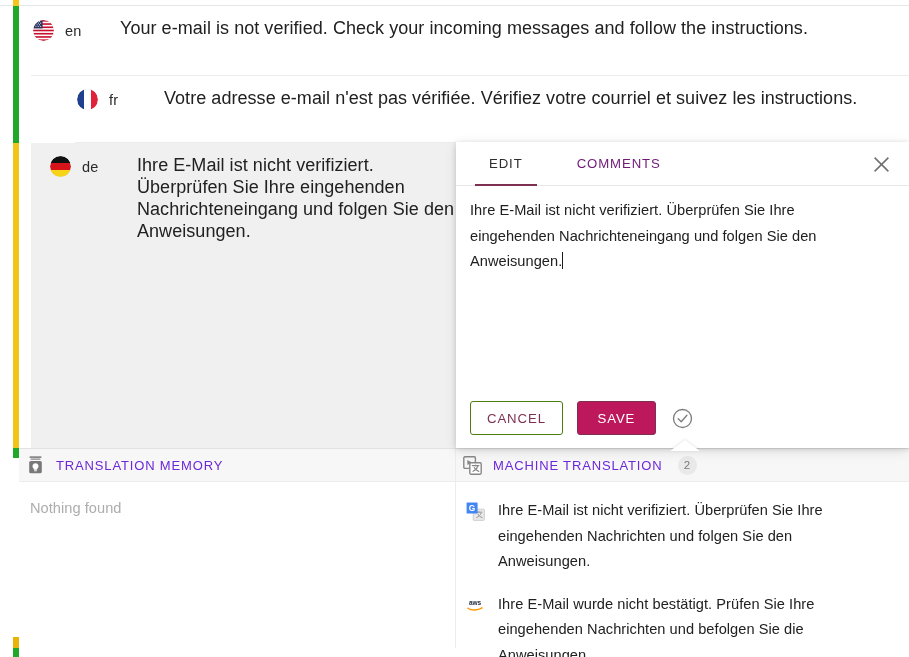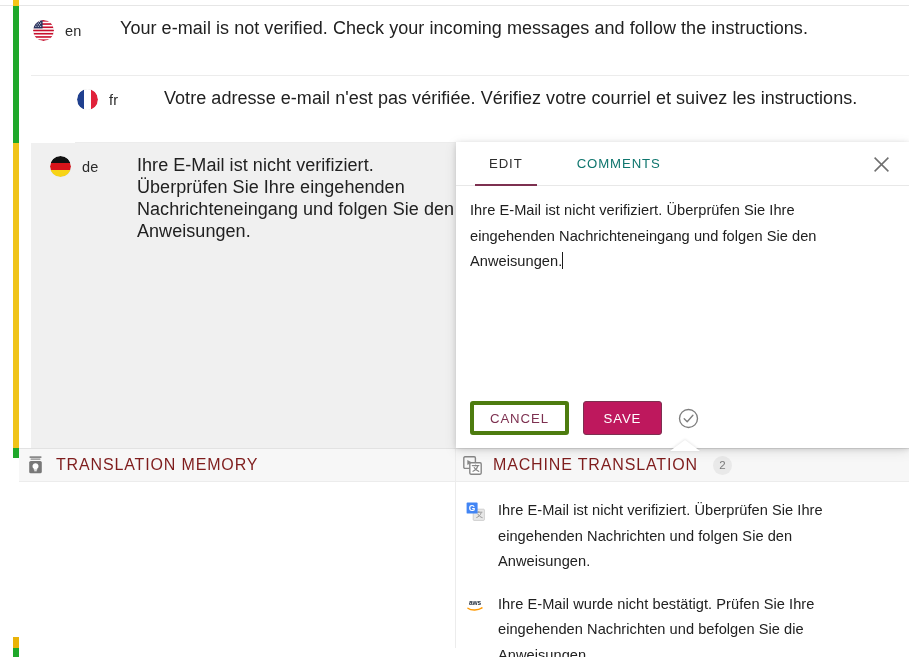--- a/index.html
+++ b/index.html
@@ -130,21 +130,21 @@
     position: relative;
     height: 44px;
     display: flex;
     align-items: flex-end;
     border-bottom: 1px solid #e8e8e8;
     padding-left: 20px;
   }
   .tab {
     font-size: 13.2px;
     letter-spacing: 0.9px;
-    color: #0f766e;
+    color: #701a75;
     padding: 0 14px;
     height: 43px;
     line-height: 44px;
     position: relative;
     cursor: pointer;
     user-select: none;
   }
   .tab.active { color: #2e2e2e; }
   .tab.active::after {
     content: "";
@@ -207,21 +207,21 @@
     letter-spacing: 0.9px;
     display: flex;
     align-items: center;
     justify-content: center;
     cursor: pointer;
     user-select: none;
     padding: 0 16px;
   }
   .btn-cancel {
     background: #ffffff;
-    border: 4px solid #4d7c0f;
+    border: 1px solid #4d7c0f;
     color: #7d3050;
   }
   .btn-save {
     background: #be185d;
     border: 1px solid #7d3050;
     color: #ffffff;
     min-width: 79px;
   }
   .approve-icon {
     width: 22px; height: 22px;
@@ -266,23 +266,23 @@
   .res-head {
     height: 33px;
     background: #f7f7f7;
     border-bottom: 1px solid #ececec;
     display: flex;
     align-items: center;
     gap: 11px;
     padding-left: 6px;
   }
   .res-head-title {
-    font-size: 16px;
+    font-size: 13px;
     letter-spacing: 0.85px;
-    color: #7f1d1d;
+    color: #6d28d9;
   }
   .res-badge {
     min-width: 19px;
     height: 19px;
     border-radius: 50%;
     background: #e9e9e9;
     color: #7a7a7a;
     font-size: 11.5px;
     display: flex;
     align-items: center;
@@ -481,20 +481,21 @@
           <svg width="17" height="18" viewBox="0 0 17 18">
             <rect x="2.5" y="0.3" width="12" height="1.7" rx="0.4" fill="#8a8a8a"></rect>
             <rect x="3.6" y="2.6" width="9.8" height="1.1" rx="0.3" fill="#8a8a8a"></rect>
             <rect x="2.2" y="4.9" width="12.6" height="12.4" rx="1.6" fill="#787878"></rect>
             <path d="M8.5 7.2 a3 3 0 0 0 -1.7 5.5 v1.1 h3.4 v-1.1 a3 3 0 0 0 -1.7 -5.5 z" fill="#ffffff"></path>
             <rect x="7.2" y="14.3" width="2.6" height="1" rx="0.3" fill="#ffffff"></rect>
           </svg>
         </span>
         <span class="res-head-title">TRANSLATION MEMORY</span>
       </div>
+      <div class="res-empty">Nothing found</div>
     </div>
 
     <div class="res-col res-col-mt">
       <div class="res-head">
         <span class="res-icon">
           <svg width="19" height="19" viewBox="0 0 19 19">
             <rect x="0.8" y="0.8" width="11.6" height="11.6" rx="1.1" fill="none" stroke="#878787" stroke-width="1.4"></rect>
             <path d="M4.3 4.1 L9 6.6 L4.3 9.1 Z" fill="#878787"></path>
             <rect x="6.8" y="6.8" width="11.4" height="11.4" rx="1.1" fill="#ffffff" stroke="#878787" stroke-width="1.4"></rect>
             <path d="M9.3 9.6 h6.6 M12.6 9.0 v0.8 M14.6 10.4 c-0.5 2.4 -2.5 4 -4.6 4.9 M11.2 11.6 c0.9 2.1 2.6 3.3 4.6 3.8" fill="none" stroke="#878787" stroke-width="1.15" stroke-linecap="round"></path>

